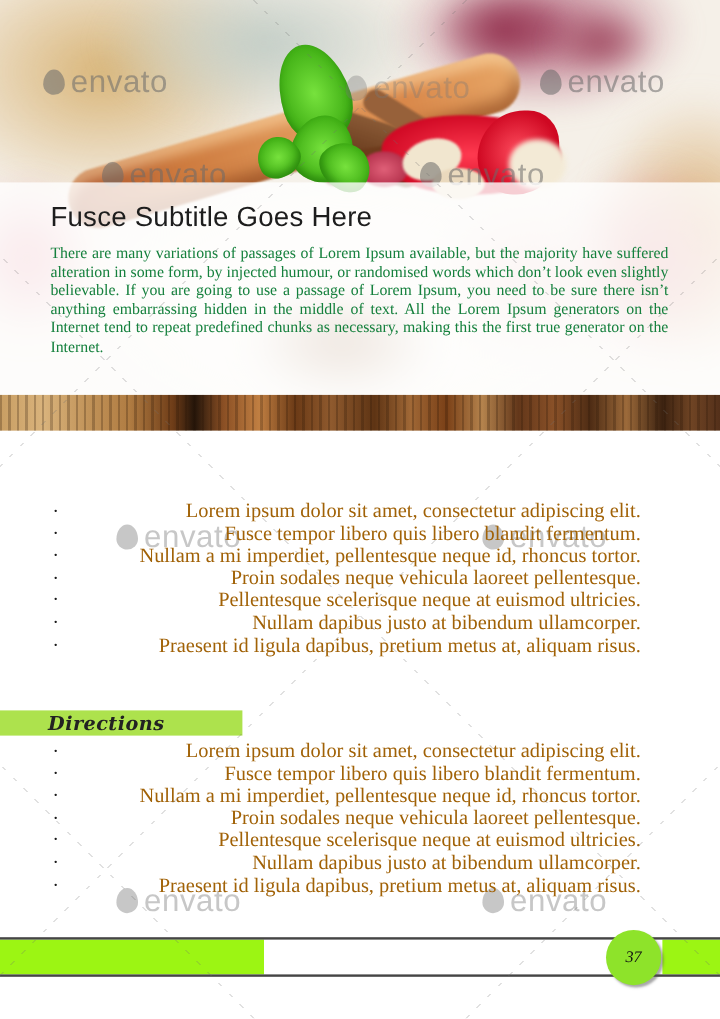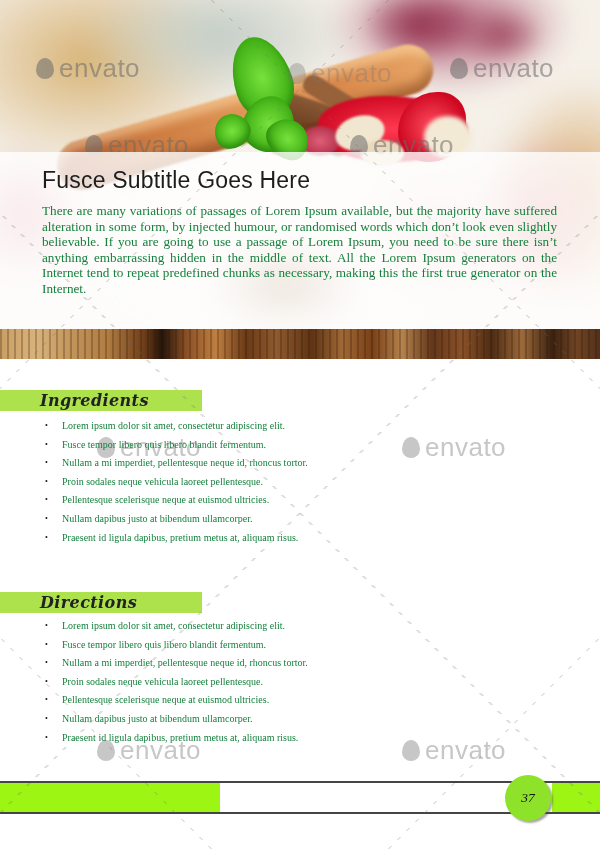--- a/index.html
+++ b/index.html
@@ -91,22 +91,22 @@
   
   .section-bar{position:absolute;left:0;width:202px;height:21px;background:#ade24d;z-index:1;}
   .section-bar .script{position:absolute;left:40px;top:0;height:21px;line-height:21px;
     font-family:"DejaVu Serif",serif;font-style:italic;font-weight:600;font-size:16px;color:#222;
     letter-spacing:.4px;}
   #ingredients-bar{top:390px;}
   #directions-bar{top:592px;}
   .list{position:absolute;left:44px;width:490px;z-index:1;margin:0;padding:0;list-style:none;}
   #ingredients-list{top:419px;}
   #directions-list{top:619px;}
-  .list li{position:relative;padding-left:18px;margin:0 0 4.8px;font-size:10px;
-    line-height:13.8px;color:#15803d;}
+  .list li{position:relative;padding-left:18px;margin:0 0 4.8px;font-size:17px;
+    line-height:13.8px;color:#a16207;text-align:right;}
   .list li::before{content:"•";position:absolute;left:1px;top:2px;font-size:8px;line-height:10px;color:#1a1a1a;}
 
   
   .fline{position:absolute;left:0;width:600px;height:2px;background:#454545;z-index:2;}
   #fline-top{top:781px;}
   #fline-bottom{top:812px;}
   .fband{position:absolute;top:783px;height:29px;background:#9cf513;z-index:1;}
   #fband-left{left:0;width:220px;}
   #fband-right{left:552px;width:48px;}
   .author{position:absolute;left:42px;top:783px;height:29px;line-height:29px;z-index:3;
@@ -187,23 +187,20 @@
   </div>
   <div class="wm wm-white" style="left:97px;top:737px;">
     <span class="wm-dot"></span>
     <span>envato</span>
   </div>
   <div class="wm wm-white" style="left:402px;top:737px;">
     <span class="wm-dot"></span>
     <span>envato</span>
   </div>
 
-  <div class="section-bar" id="ingredients-bar">
-    <span class="script">Ingredients</span>
-  </div>
   <ul class="list" id="ingredients-list">
     <li>Lorem ipsum dolor sit amet, consectetur adipiscing elit.</li>
     <li>Fusce tempor libero quis libero blandit fermentum.</li>
     <li>Nullam a mi imperdiet, pellentesque neque id, rhoncus tortor.</li>
     <li>Proin sodales neque vehicula laoreet pellentesque.</li>
     <li>Pellentesque scelerisque neque at euismod ultricies.</li>
     <li>Nullam dapibus justo at bibendum ullamcorper.</li>
     <li>Praesent id ligula dapibus, pretium metus at, aliquam risus.</li>
   </ul>
 

